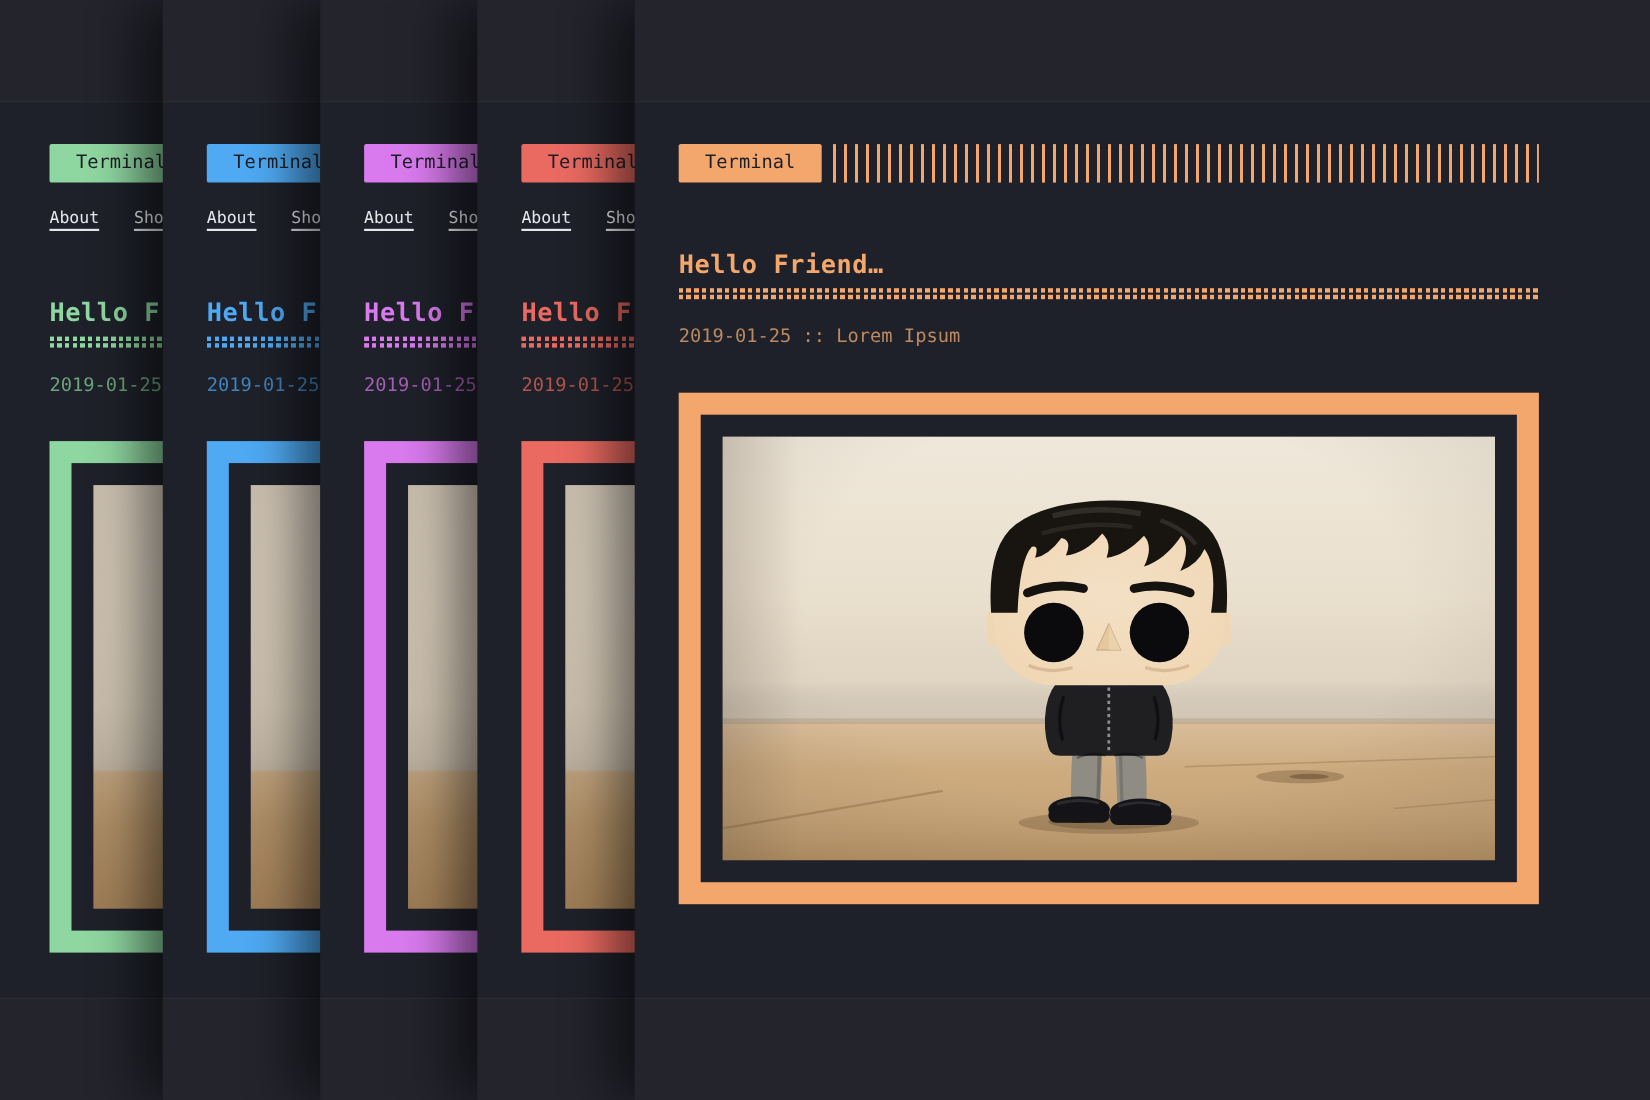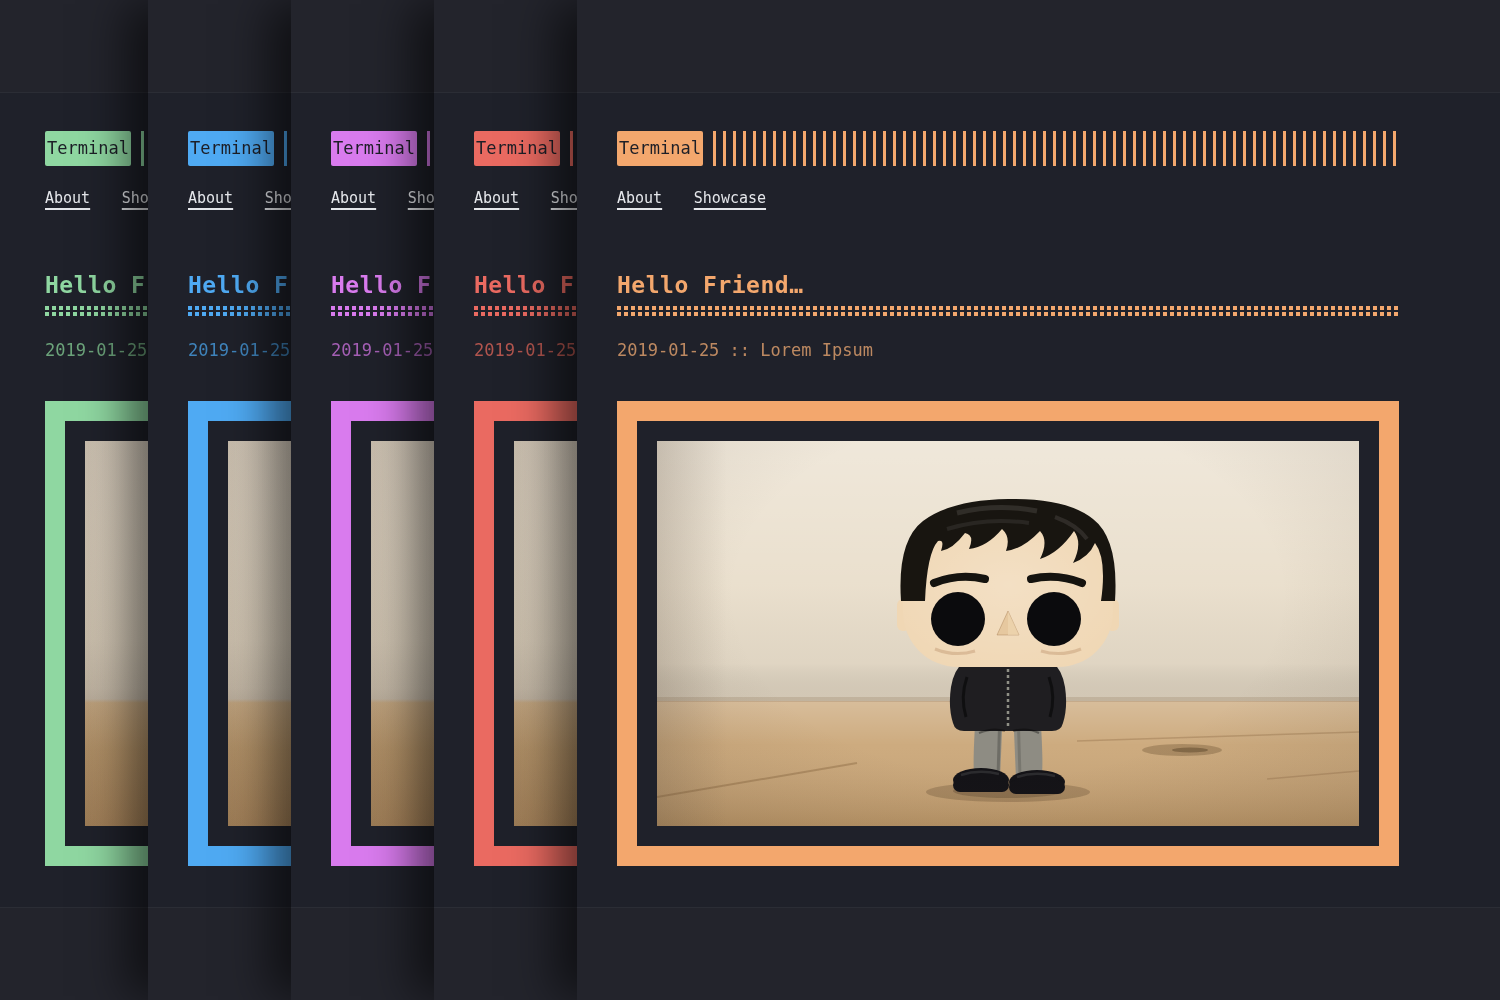--- a/index.html
+++ b/index.html
@@ -24,21 +24,21 @@
   .p4{left:577px;width:923px;}
   .content{
     position:absolute;top:92px;left:0;
     margin-left:40px;width:782px;
   }
   .panel-first .content{margin-left:45px;}
   
   .logo-row{display:flex;align-items:stretch;margin-top:39px;height:35px;}
   .logo{
     display:inline-block;background:var(--accent,#f3a76d);color:#1d1f27;
-    font-size:17px;line-height:35px;padding:0 2px;border-radius:2px;
+    font-size:17px;line-height:35px;padding:0 24px;border-radius:2px;
     text-decoration:none;white-space:nowrap;
   }
   .bars{
     flex:1;margin-left:10px;height:35px;
     background-image:repeating-linear-gradient(90deg,var(--accent,#f3a76d) 0 3px,transparent 3px 10px);
   }
   
   .menu{margin-top:22px;height:22px;white-space:nowrap;}
   .menu a{
     color:#e5e7eb;font-size:15px;text-decoration:underline;
@@ -177,24 +177,20 @@
   </section>
 
   <section class="panel p4" style="--accent: #F3A76D; --accent-dim: #BD8961;">
     <div class="strip strip-top"></div>
     <div class="strip strip-bottom"></div>
     <div class="content">
       <header class="logo-row">
         <a href="#" class="logo">Terminal</a>
         <div class="bars"></div>
       </header>
-      <nav class="menu">
-        <a href="#">About</a>
-        <a href="#">Showcase</a>
-      </nav>
       <h1 class="post-title">Hello Friend…</h1>
       <div class="dots"></div>
       <div class="post-meta">2019-01-25 :: Lorem Ipsum</div>
       <figure class="frame">
         <div class="mat">
           <div class="photo" aria-label="Funko Pop figure of a man with black hair wearing a black zip-up hoodie, grey trousers and black shoes, standing on a wooden desk in front of a cream wall">
             <svg viewBox="0 0 702 385" width="702" height="385">
               <defs>
                 <linearGradient id="wallShade" x1="0" y1="0" x2="0" y2="1">
                   <stop offset="0" stop-color="#ffffff" stop-opacity="0.30"></stop>

